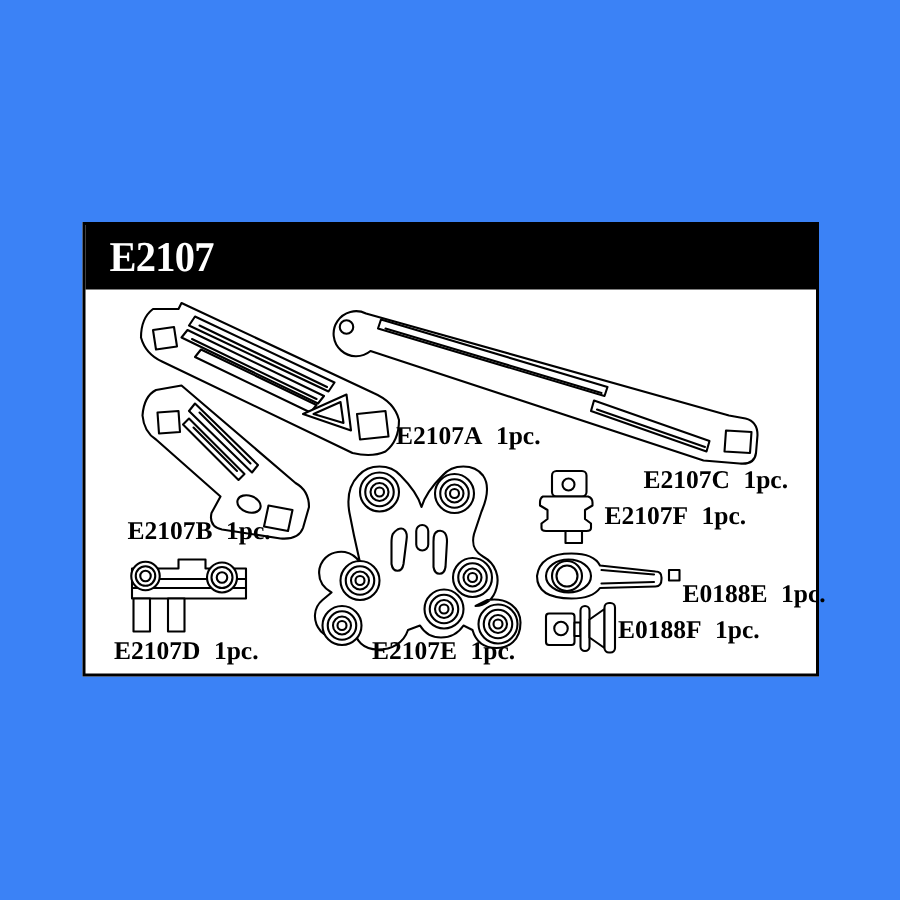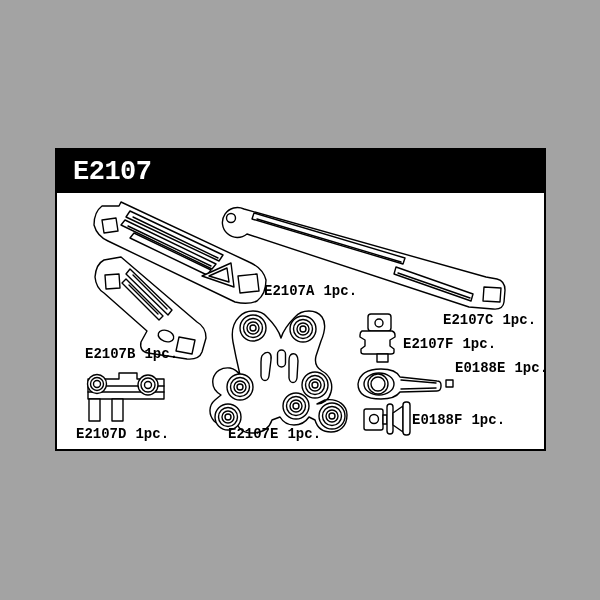--- a/index.html
+++ b/index.html
@@ -1,37 +1,37 @@
 <!DOCTYPE html>
 <html><head>
 <meta charset="utf-8">
 <style>
   html,body{margin:0;padding:0;background:#fff;}
-  #stage{position:relative;width:600px;height:600px;background:#a3a3a3;overflow:hidden;
-         font-family:Liberation Mono, monospace;}
+  #stage{position:relative;width:600px;height:600px;background:#3b82f6;overflow:hidden;
+         font-family:Liberation Serif, serif;}
   
   #panel{position:absolute;left:55px;top:148px;width:487px;height:299px;
          border:2px solid #000;background:#fff;}
   #header-bar{position:absolute;left:0;top:0;width:100%;height:43px;background:#000;
               display:flex;align-items:center;}
   #header-title{color:#fff;font-weight:bold;font-size:27px;letter-spacing:-0.5px;
                 padding-left:16px;transform:scaleY(1.05);transform-origin:left center;}
   
   #diagram{position:absolute;left:0;top:0;width:600px;height:600px;}
   
-  .part-label{position:absolute;font-size:14px;font-weight:bold;color:#000;
+  .part-label{position:absolute;font-size:17px;font-weight:bold;color:#000;
               white-space:nowrap;line-height:16px;}
   .part-label .qty{margin-left:9px;}
   .lbl-a{left:264px;top:283px;}
   .lbl-b{left:85px; top:346px;}
-  .lbl-c{left:443px;top:312px;}
+  .lbl-c{left:429px;top:312px;}
   .lbl-d{left:76px; top:426px;}
-  .lbl-e{left:228px;top:426px;}
+  .lbl-e{left:248px;top:426px;}
   .lbl-f{left:403px;top:336px;}
-  .lbl-g{left:455px;top:360px;}
+  .lbl-g{left:455px;top:388px;}
   .lbl-h{left:412px;top:412px;}
 </style>
 </head>
 <body>
 
 <div id="stage">
 
   <div id="panel">
     <div id="header-bar">
       <span id="header-title">E2107</span>

